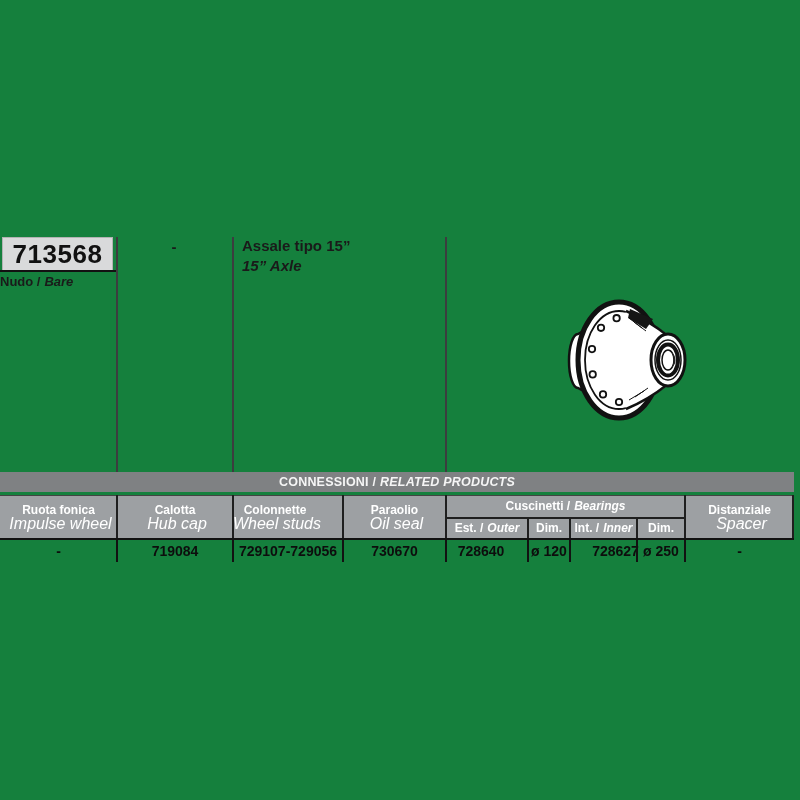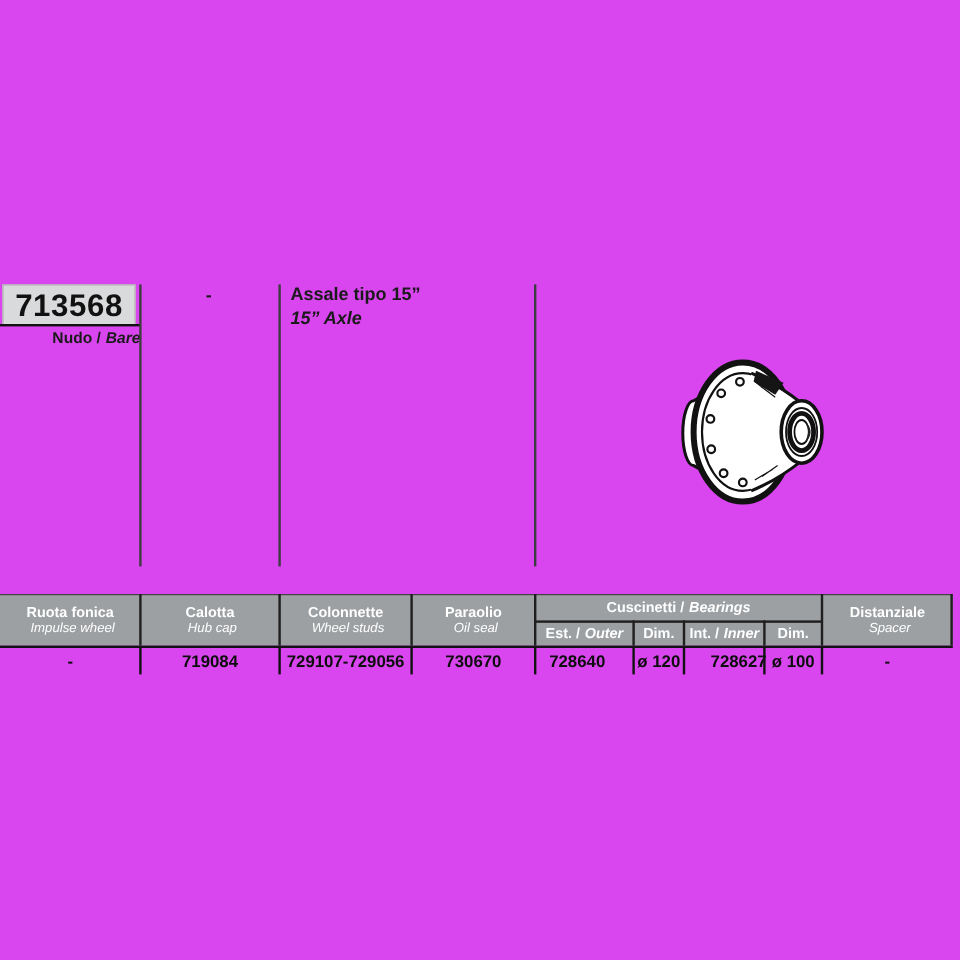--- a/index.html
+++ b/index.html
@@ -1,51 +1,51 @@
 <!DOCTYPE html>
 <html style="--bar-dark: #7f8183; --hdr-gray: #9da0a3; --box-gray: #d9dadb;"><head>
 <meta charset="utf-8">
 <style>
   html,body{margin:0;padding:0;background:#ffffff;}
   .page{
-    position:relative;width:800px;height:800px;background:#d946ef;
+    position:relative;width:800px;height:800px;background:#15803d;
     font-family:"Liberation Sans", sans-serif;color:#1a1a1a;overflow:hidden;
   }
   .abs{position:absolute;}
 
   
   .part-box{
     left:2px;top:237px;width:111px;height:33px;
     background:var(--box-gray,#d9dadb);
     border:1px solid #b3b3b3;border-bottom:none;box-sizing:border-box;
     display:flex;align-items:center;justify-content:center;
   }
   .part-num{font-size:26px;font-weight:700;letter-spacing:.5px;color:#111;}
   .box-underline{left:0;top:270px;width:117px;height:2px;background:#121212;}
-  .variant{left:0;top:274px;width:117px;text-align:right;font-size:13px;font-weight:600;}
+  .variant{left:0;top:274px;width:117px;text-align:left;font-size:13px;font-weight:600;}
   .vline{width:2px;background:#3c3d3f;top:237px;height:235px;}
   .dash-cell{left:116px;top:238px;width:116px;text-align:center;font-size:15px;font-weight:700;}
   .axle{left:242px;top:236px;font-size:15px;font-weight:700;line-height:20px;}
   .it-style{font-style:italic;}
   .en{font-style:italic;margin-left:4px;}
   .en:empty{margin-left:0;}
 
   
   .rel-bar{
     left:0;top:472px;width:794px;height:20px;background:var(--bar-dark,#7f8183);
     color:#f5f5f5;display:flex;align-items:center;justify-content:center;
     font-size:12.5px;font-weight:700;letter-spacing:.2px;
   }
   
   .hdr-row-bg{left:0;top:495px;width:794px;height:43px;background:var(--hdr-gray,#9da0a3);border-top:1px solid #434343;box-sizing:border-box;}
   .hcell{
     top:496px;height:41px;display:flex;flex-direction:column;align-items:center;justify-content:center;
     color:#ffffff;font-size:12px;line-height:14px;font-weight:600;text-align:center;
   }
-  .hcell .en{font-weight:500;font-size:11px;}
+  .hcell .en{font-weight:500;font-size:16px;}
   .group-title{top:496px;height:20px;display:flex;flex-direction:row;align-items:center;justify-content:center;color:#fff;font-size:12px;font-weight:600;}
   .subcell{top:518px;height:20px;display:flex;flex-direction:row;align-items:center;justify-content:center;color:#fff;font-size:12px;font-weight:600;}
   .sep{top:495px;height:43px;width:2px;background:#1f1f1f;}
   .hsep{left:446px;top:517px;width:239px;height:2px;background:#1f1f1f;}
   .ssep{top:517px;height:21px;width:2px;background:#1f1f1f;}
   .full-line{left:0;top:538px;width:794px;height:2px;background:#121212;}
 
   
   .vcell{top:541px;height:20px;display:flex;align-items:center;justify-content:center;font-size:14px;font-weight:700;color:#0d0d0d;}
   .vsep{top:540px;height:22px;width:2px;background:#121212;}
@@ -105,32 +105,36 @@
       <ellipse cx="112" cy="64" rx="13" ry="20" fill="none" stroke="#111111" stroke-width="1.5"></ellipse>
       <ellipse cx="112" cy="64" rx="10" ry="15.5" fill="none" stroke="#111111" stroke-width="4"></ellipse>
       <ellipse cx="112" cy="64" rx="6" ry="10" fill="#ffffff" stroke="#111111" stroke-width="1.5"></ellipse>
       <path d="M114,55 A6,10 0 0 1 114,73 A13,11 0 0 0 114,55 Z" fill="#222222"></path>
 
       <path d="M74,13 L97,23 L90,33 L72,22 Z" fill="#151515"></path>
       <path d="M73,22 L86,32 M78,26 L90,35 M73,104 L88,95 M79,101 L92,92" stroke="#111111" stroke-width="1"></path>
     </svg>
   </div>
 
+  <div class="abs rel-bar">
+    <span>CONNESSIONI /</span>
+      <span class="en">RELATED PRODUCTS</span>
+  </div>
 
   <div class="abs hdr-row-bg"></div>
 
   <div class="abs hcell" style="left:0;width:117px">
     <span>Ruota fonica</span>
     <span class="en">Impulse wheel</span>
   </div>
   <div class="abs hcell" style="left:117px;width:116px">
     <span>Calotta</span>
     <span class="en">Hub cap</span>
   </div>
-  <div class="abs hcell" style="left:233px;width:110px">
+  <div class="abs hcell" style="left:220px;width:110px">
     <span>Colonnette</span>
     <span class="en">Wheel studs</span>
   </div>
   <div class="abs hcell" style="left:343px;width:103px">
     <span>Paraolio</span>
     <span class="en">Oil seal</span>
   </div>
 
   <div class="abs group-title" style="left:446px;width:239px">
     <span>Cuscinetti /</span>
@@ -170,21 +174,21 @@
   <div class="abs ssep" style="left:636px"></div>
   <div class="abs full-line"></div>
 
   <div class="abs vcell" style="left:0;width:117px">-</div>
   <div class="abs vcell" style="left:117px;width:116px">719084</div>
   <div class="abs vcell" style="left:233px;width:110px">729107-729056</div>
   <div class="abs vcell" style="left:343px;width:103px">730670</div>
   <div class="abs vcell" style="left:446px;width:70px">728640</div>
   <div class="abs vcell" style="left:528px;width:42px">ø 120</div>
   <div class="abs vcell" style="left:570px;width:91px">728627</div>
-  <div class="abs vcell" style="left:637px;width:48px">ø 100</div>
+  <div class="abs vcell" style="left:637px;width:48px">ø 250</div>
   <div class="abs vcell" style="left:685px;width:109px">-</div>
 
   <div class="abs vsep" style="left:116px"></div>
   <div class="abs vsep" style="left:232px"></div>
   <div class="abs vsep" style="left:342px"></div>
   <div class="abs vsep" style="left:445px"></div>
   <div class="abs vsep" style="left:527px"></div>
   <div class="abs vsep" style="left:569px"></div>
   <div class="abs vsep" style="left:636px"></div>
   <div class="abs vsep" style="left:684px"></div>

